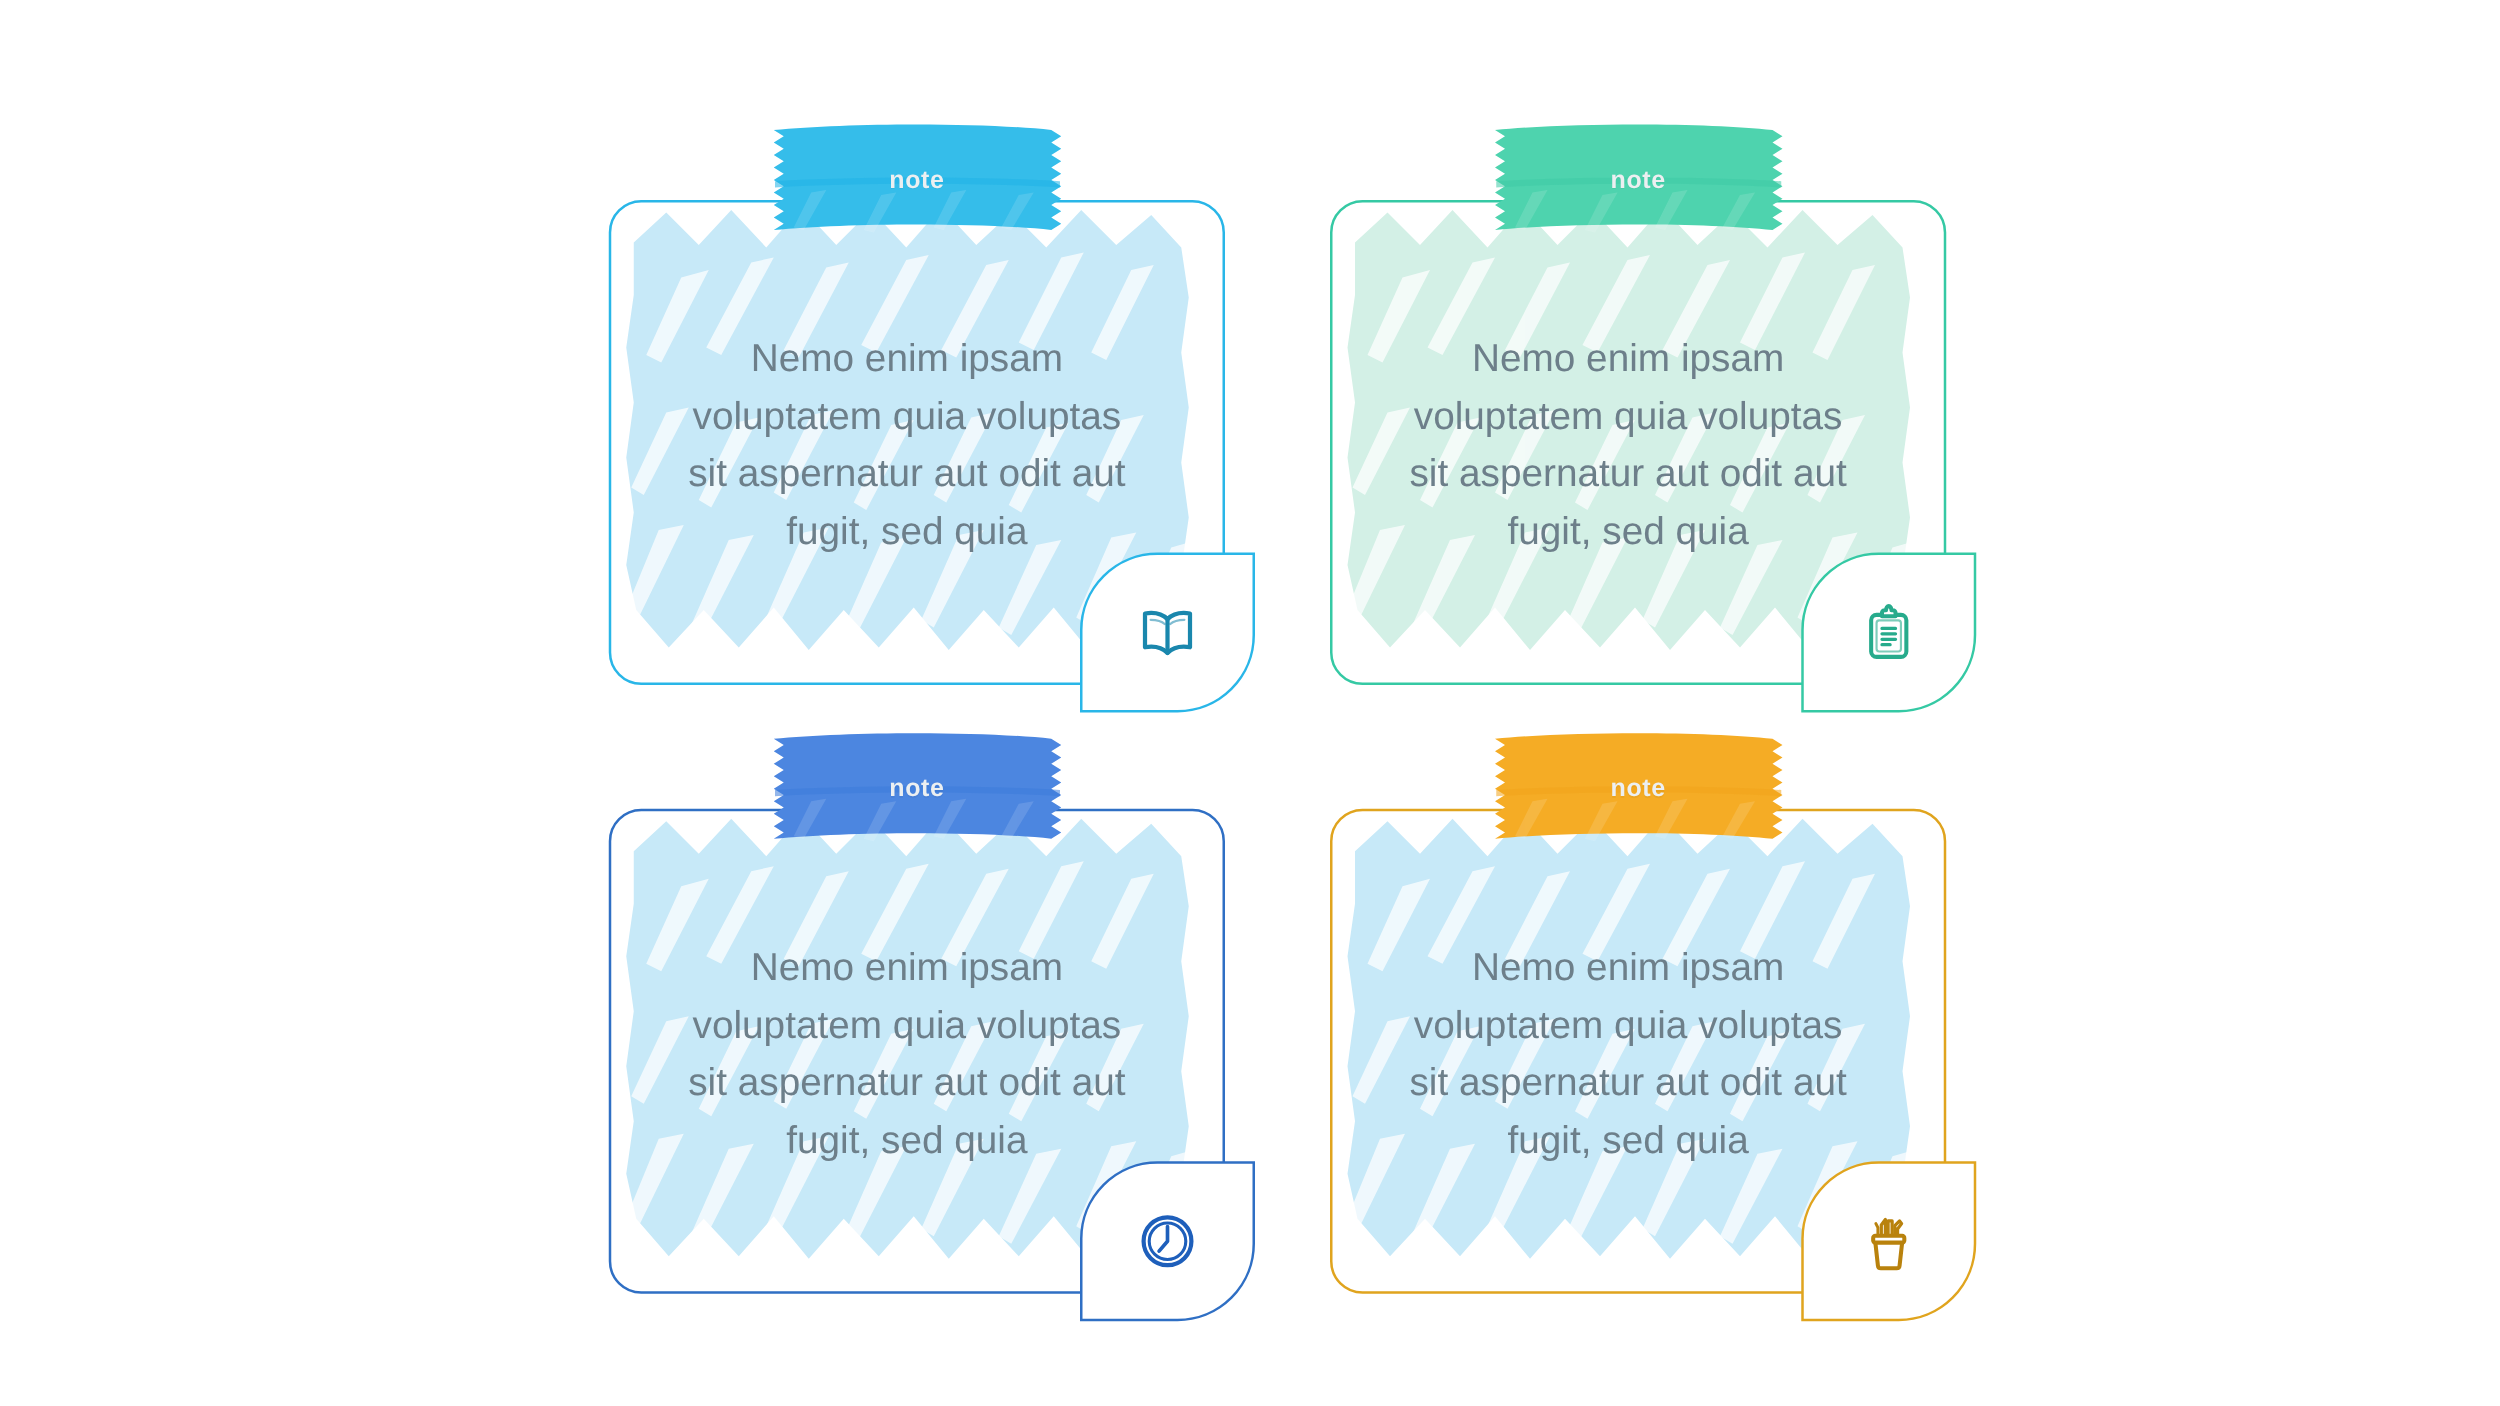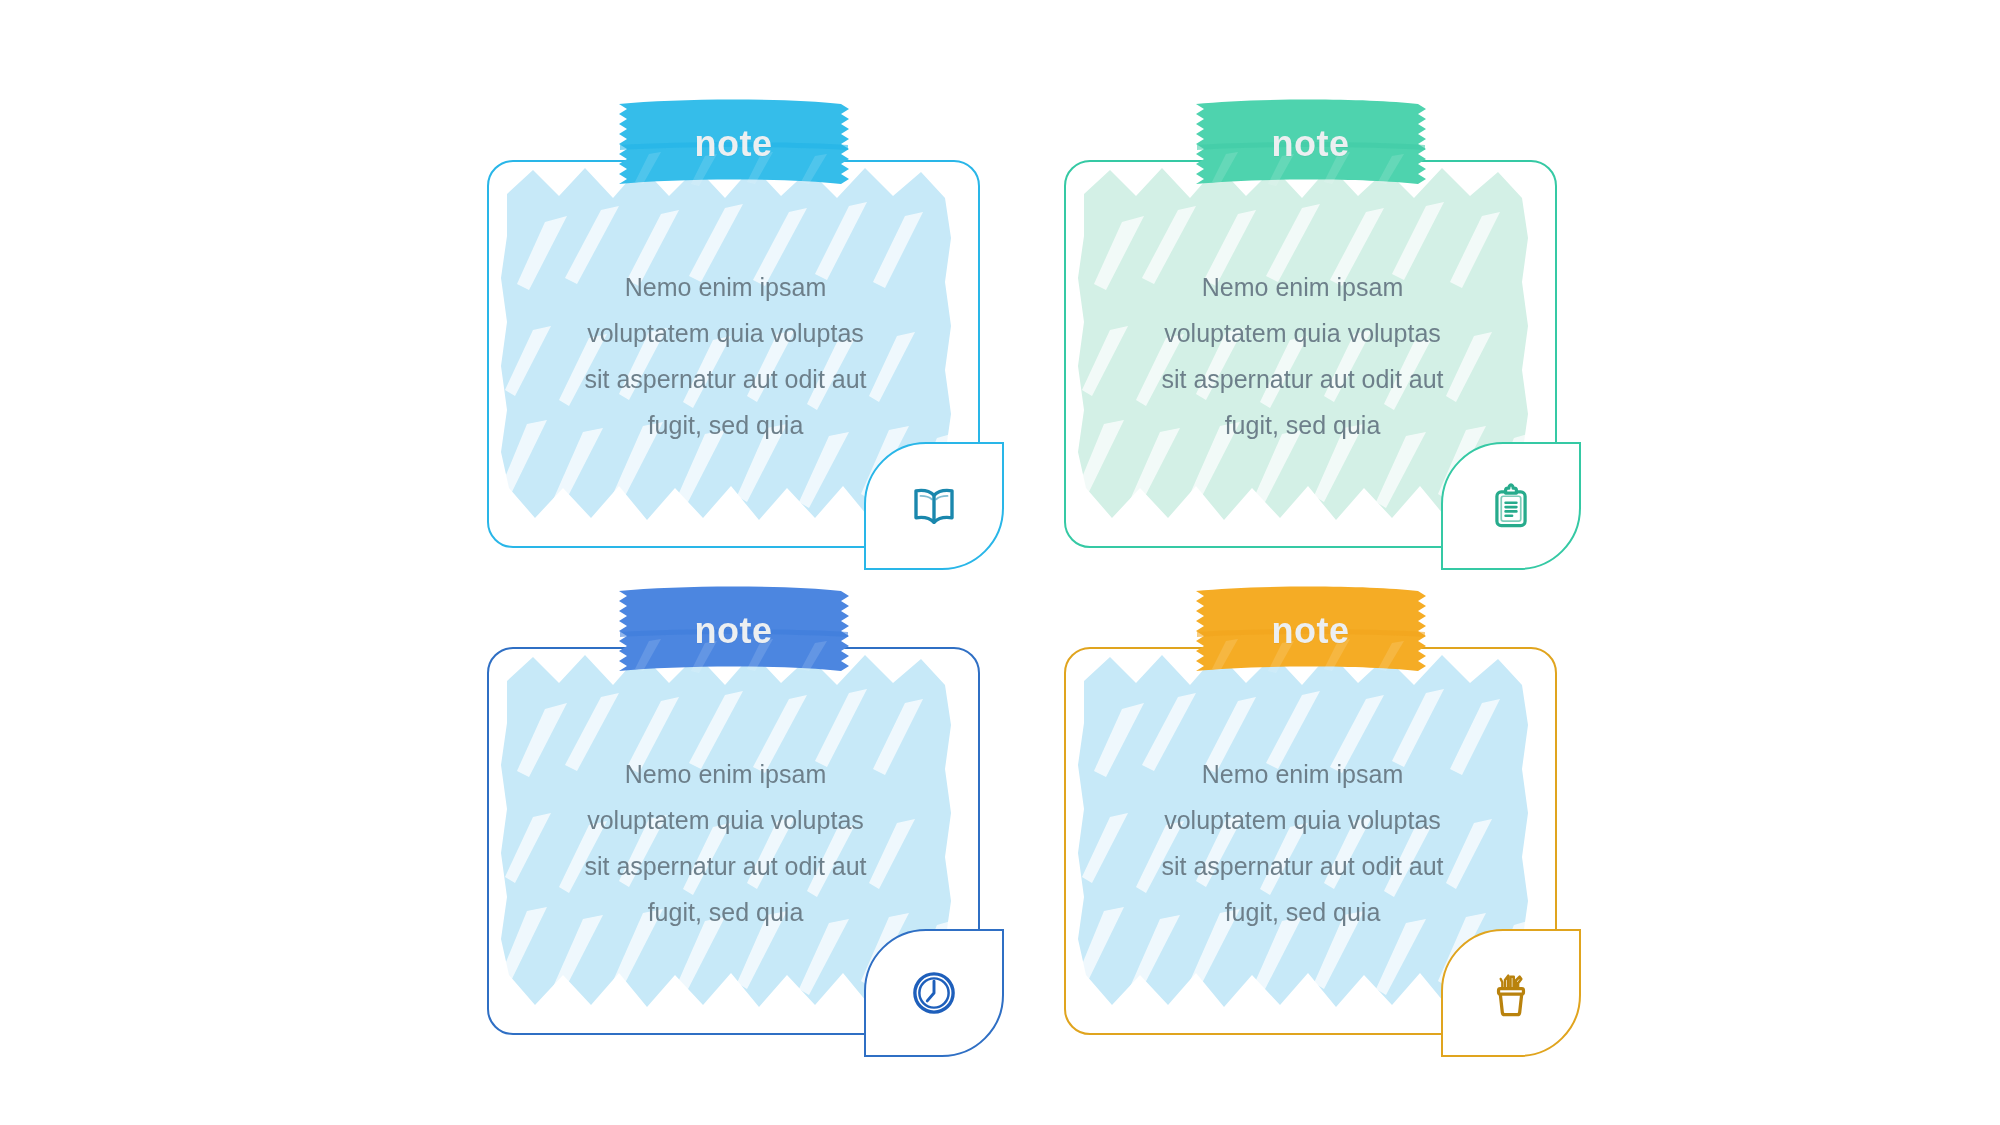--- a/index.html
+++ b/index.html
@@ -80,36 +80,36 @@
   .ribbon svg { display: block; width: 100%; height: 100%; }
   .ribbon-label {
     position: absolute;
     left: 0;
     top: 0;
     width: 100%;
     height: 92px;
     display: flex;
     align-items: center;
     justify-content: center;
-    font-size: 36px;
+    font-size: 20px;
     font-weight: bold;
     color: #eceff1;
     letter-spacing: 0.5px;
     text-shadow: 0 1px 0 rgba(0,0,0,0.04);
     user-select: none;
   }
 
   
   .card-body {
     position: absolute;
     left: 46px;
     right: 62px;
     top: 104px;
     text-align: center;
-    font-size: 25px;
+    font-size: 31px;
     line-height: 46px;
     color: #6d7f8a;
     z-index: 5;
     user-select: none;
   }
   .card-body .line { display: block; white-space: nowrap; }
 
   
   .leaf-corner {
     position: absolute;

